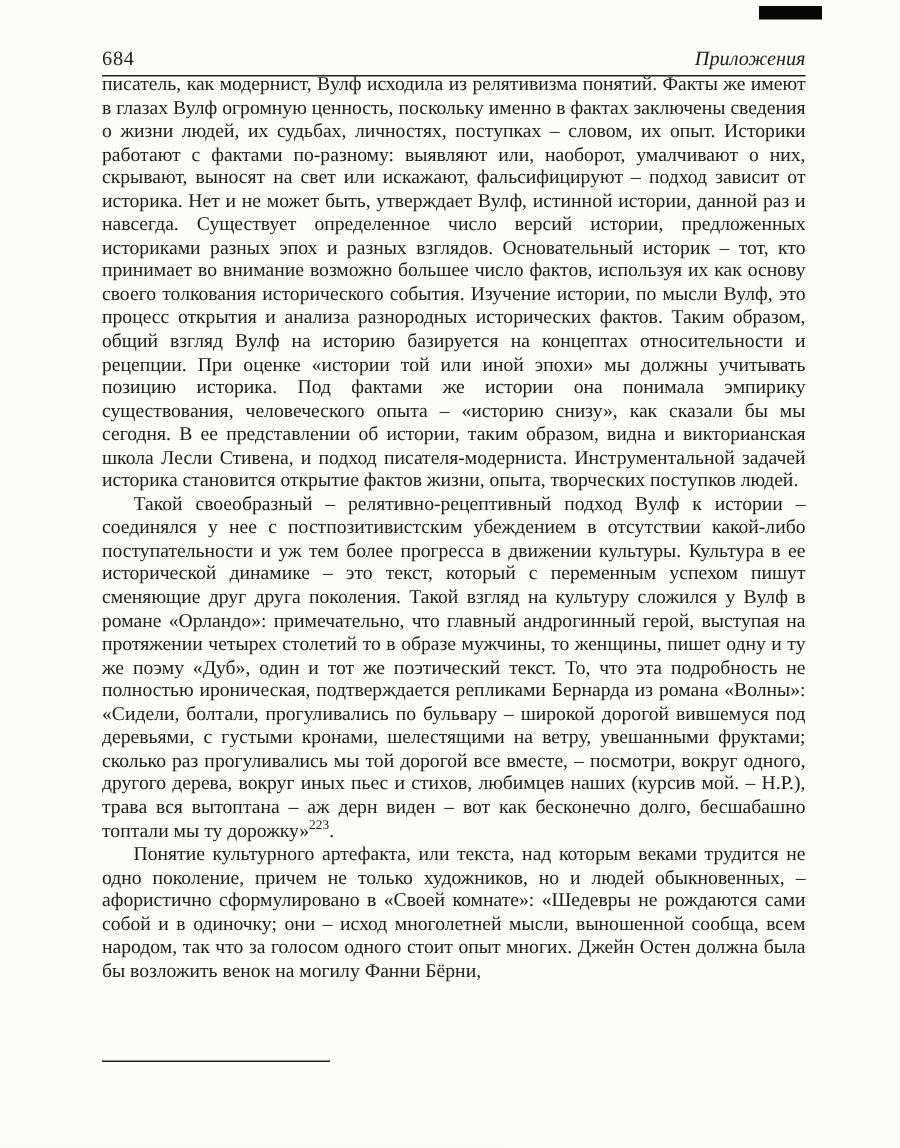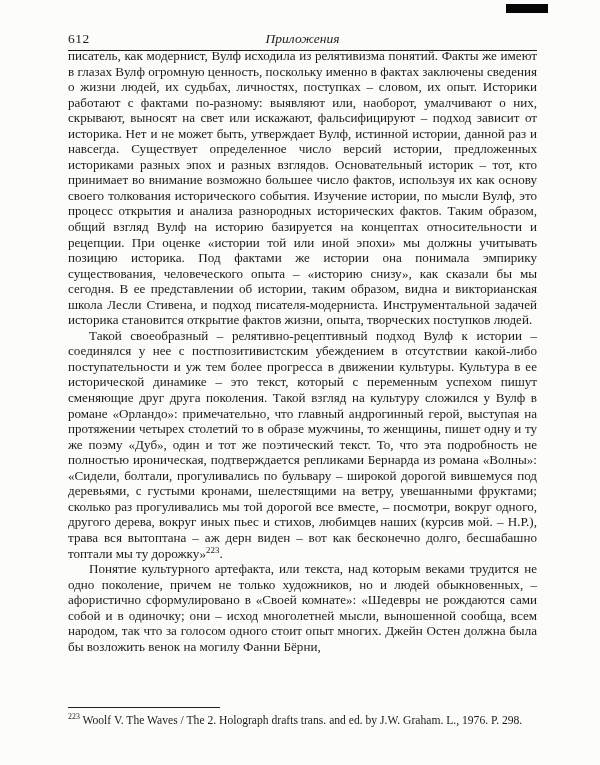--- a/index.html
+++ b/index.html
@@ -26,21 +26,21 @@
     top: 31px; left: 68px; right: 63px;
     height: 18px;
     font-size: 13.5px;
   }
   .page-num {
     position: absolute; left: 0; top: 0;
     letter-spacing: 0.5px;
   }
   .head-title {
     position: absolute; left: 0; right: 0; top: 0;
-    text-align: center;
+    text-align: right;
     font-style: italic;
   }
   .head-rule {
     position: absolute;
     top: 50px; left: 68px; right: 63px;
     height: 0;
     border: none;
     border-top: 1.4px solid #1e1e1e;
     margin: 0;
   }
@@ -79,29 +79,28 @@
 </style>
 </head>
 <body>
 
 <div class="page">
 
   <div class="scan-artifact"></div>
 
   <header class="running-head">
     <span class="head-title">Приложения</span>
-    <span class="page-num">612</span>
+    <span class="page-num">684</span>
   </header>
 
   <hr class="head-rule">
 
   <main class="body-text">
     <p class="para no-indent"><span>писатель, как модернист, Вулф исходила из релятивизма понятий. Факты же имеют в глазах Вулф огромную ценность, поскольку именно в фактах заключены сведения о жизни людей, их судьбах, личностях, поступках – словом, их опыт. Историки работают с фактами по-разному: выявляют или, наоборот, умалчивают о них, скрывают, выносят на свет или искажают, фальсифицируют – подход зависит от историка. Нет и не может быть, утверждает Вулф, истинной истории, данной раз и навсегда. Существует определенное число версий истории, предложенных историками разных эпох и разных взглядов. Основательный историк – тот, кто принимает во внимание возможно большее число фактов, используя их как основу своего толкования исторического события. Изучение истории, по мысли Вулф, это процесс открытия и анализа разнородных исторических фактов. Таким образом, общий взгляд Вулф на историю базируется на концептах относительности и рецепции. При оценке «истории той или иной эпохи» мы должны учитывать позицию историка. Под фактами же истории она понимала эмпирику существования, человеческого опыта – «историю снизу», как сказали бы мы сегодня. В ее представлении об истории, таким образом, видна и викторианская школа Лесли Стивена, и подход писателя-модерниста. Инструментальной задачей историка становится открытие фактов жизни, опыта, творческих поступков людей.</span></p>
     <p class="para indent"><span>Такой своеобразный – релятивно-рецептивный подход Вулф к истории – соединялся у нее с постпозитивистским убеждением в отсутствии какой-либо поступательности и уж тем более прогресса в движении культуры. Культура в ее исторической динамике – это текст, который с переменным успехом пишут сменяющие друг друга поколения. Такой взгляд на культуру сложился у Вулф в романе «Орландо»: примечательно, что главный андрогинный герой, выступая на протяжении четырех столетий то в образе мужчины, то женщины, пишет одну и ту же поэму «Дуб», один и тот же поэтический текст. То, что эта подробность не полностью ироническая, подтверждается репликами Бернарда из романа «Волны»: «Сидели, болтали, прогуливались по бульвару – широкой дорогой вившемуся под деревьями, с густыми кронами, шелестящими на ветру, увешанными фруктами; сколько раз прогуливались мы той дорогой все вместе, – посмотри, вокруг одного, другого дерева, </span><span class="it">вокруг иных пьес и стихов, любимцев наших</span><span> (курсив мой. – </span><span class="it">Н.Р.</span><span>), трава вся вытоптана – аж дерн виден – вот как бесконечно долго, бесшабашно топтали мы ту дорожку»</span><sup>223</sup><span>.</span></p>
     <p class="para indent"><span>Понятие культурного артефакта, или текста, над которым веками трудится не одно поколение, причем не только художников, но и людей обыкновенных, – афористично сформулировано в «Своей комнате»: «Шедевры не рождаются сами собой и в одиночку; они – исход многолетней мысли, выношенной сообща, всем народом, так что за голосом одного стоит опыт многих. Джейн Остен должна была бы возложить венок на могилу Фанни Бёрни,</span></p>
   </main>
 
   <div class="footnote-block">
     <div class="footnote-rule"></div>
-    <p class="footnote"><sup>223</sup><span> </span><span class="it">Woolf V.</span><span> The Waves / The 2. Holograph drafts trans. and ed. by J.W. Graham. L., 1976. P. 298.</span></p>
   </div>
 
 </div>
 
 </body></html>

